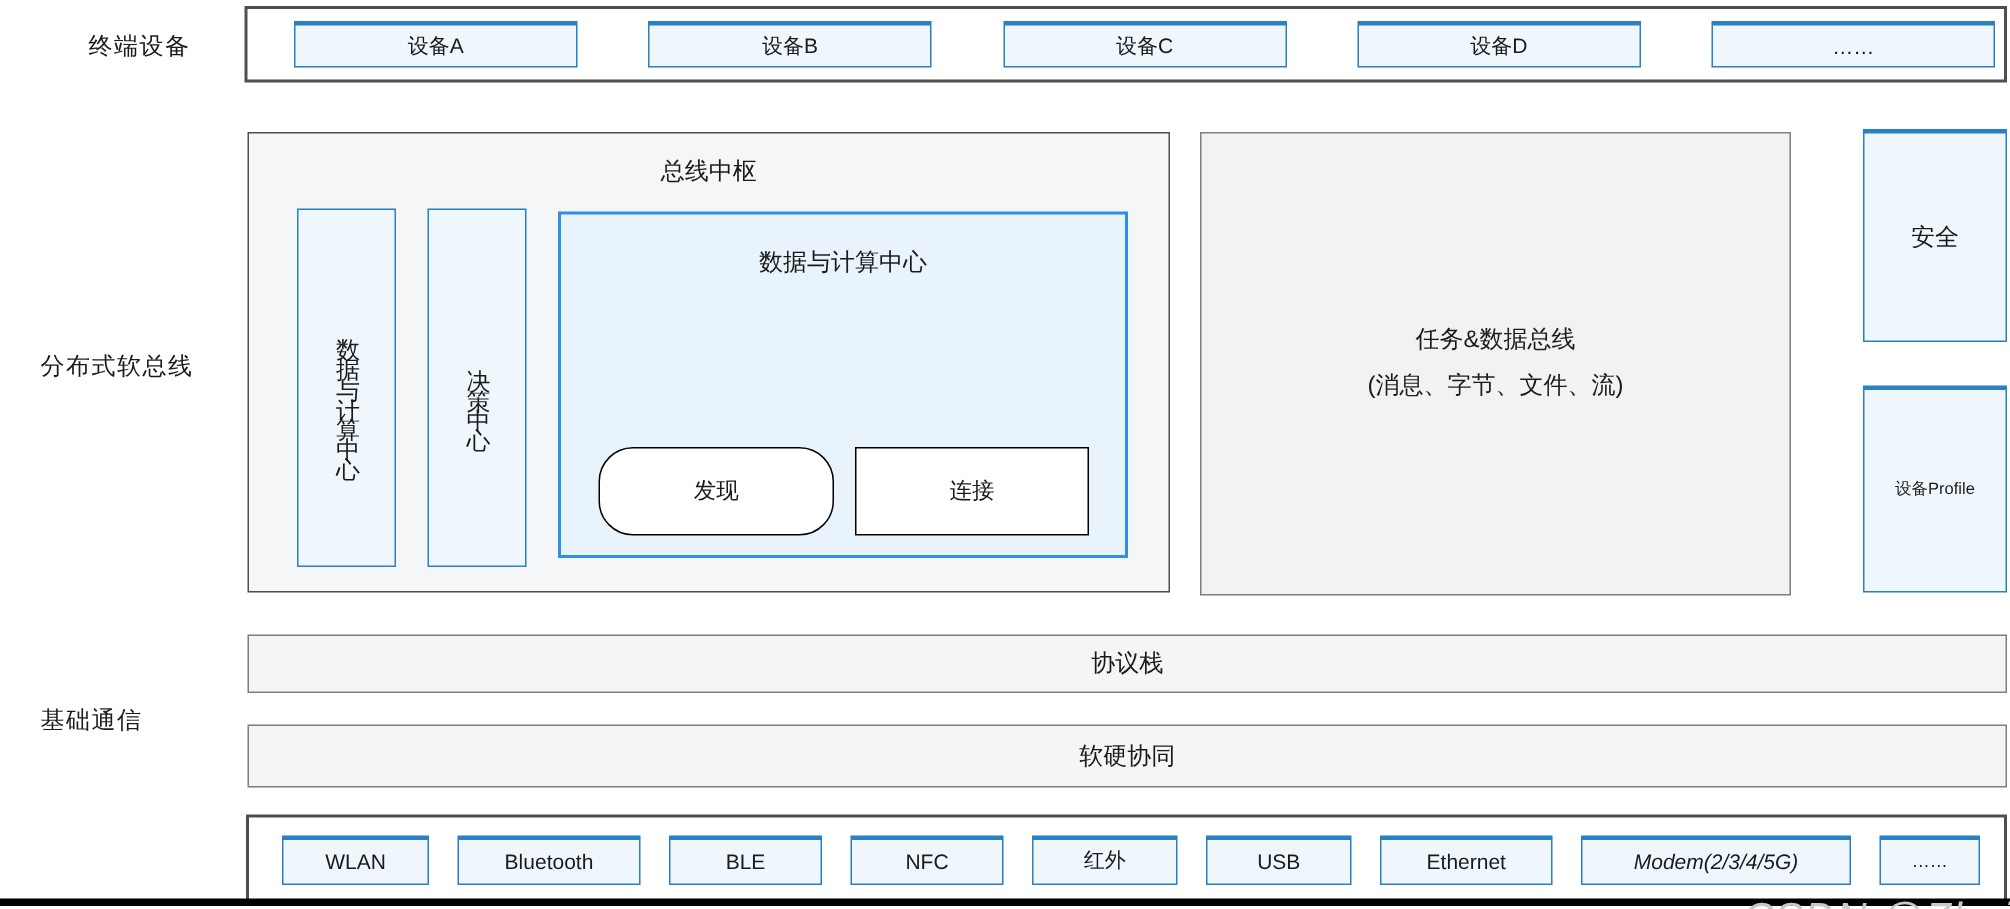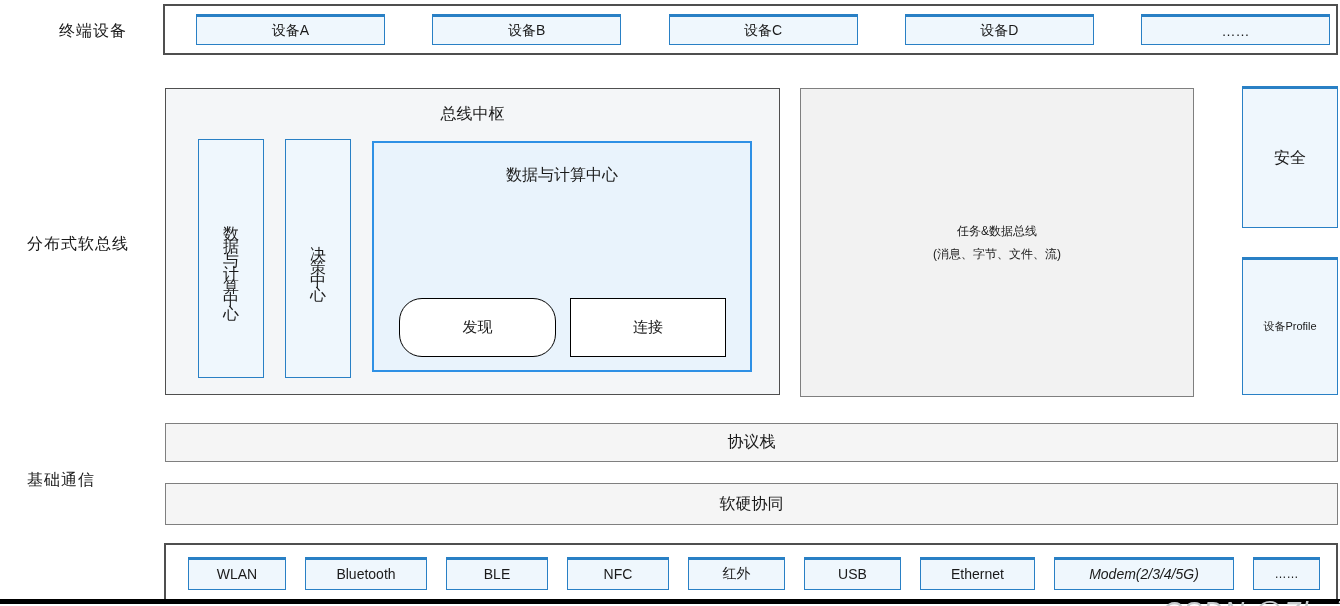--- a/index.html
+++ b/index.html
@@ -54,21 +54,21 @@
   }
   .topo{left:25px;top:73px;width:327px;height:60px;}
   .discovery{left:25px;top:155px;width:157px;height:59px;border-radius:23px;}
   .connect{left:196px;top:155px;width:156px;height:59px;}
 
   
   .task-bus{
     position:absolute;left:800px;top:88px;width:394px;height:309px;box-sizing:border-box;
     border:1px solid var(--gray_border,#7f7f7f);background:var(--task_fill,#f2f2f2);
     display:flex;flex-direction:column;align-items:center;justify-content:center;
-    font-size:12px;line-height:1.9;
+    font-size:16px;line-height:1.9;
   }
   .security-box{position:absolute;left:1242px;top:86px;width:96px;height:142px;font-size:16px;}
   .profile-box{
     position:absolute;left:1242px;top:257px;width:96px;height:138px;
     flex-direction:row;font-size:11px;line-height:1.6;
   }
 
   
   .bar{
     position:absolute;left:165px;width:1173px;box-sizing:border-box;

